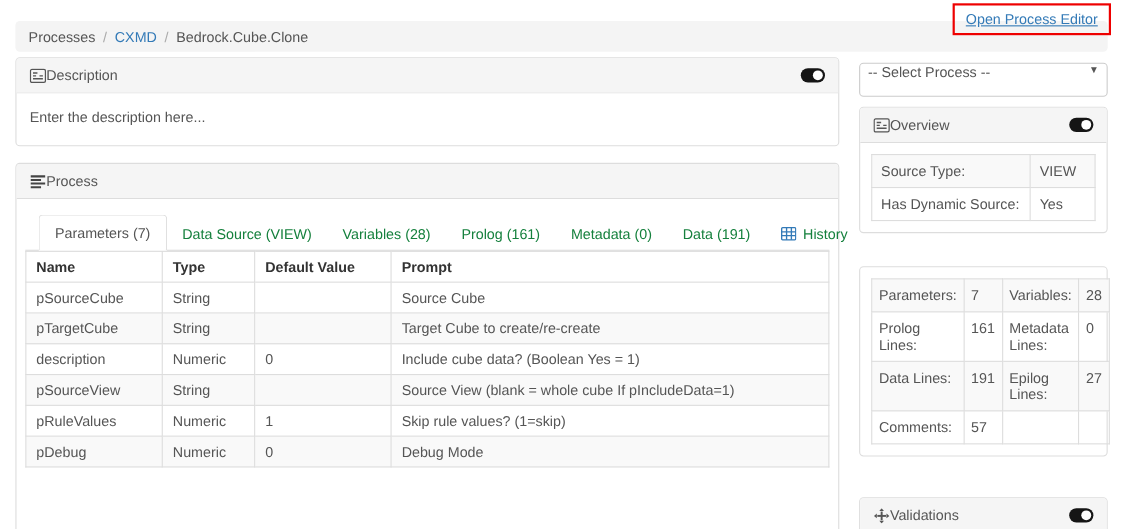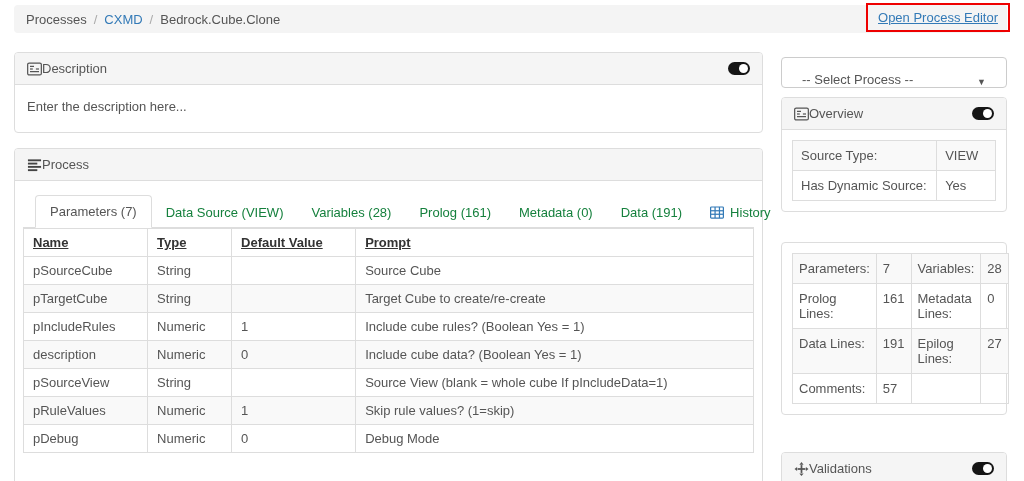--- a/index.html
+++ b/index.html
@@ -3,21 +3,21 @@
 <meta charset="utf-8">
 <style>
   * { margin:0; padding:0; box-sizing:border-box; }
   html,body { width:1024px; height:481px; }
   body {
     position:relative; overflow:hidden; background:#fff;
     font-family:"Liberation Sans", sans-serif; font-size:13px; color:#555;
   }
   
   .topbar {
-    position:absolute; left:14px; top:5px; width:993px; height:28px;
+    position:absolute; left:14px; top:19px; width:993px; height:28px;
     background:#f4f4f4; border-radius:4px; display:flex; align-items:center;
     padding:0 12px; gap:7px;
   }
   .crumb { color:#555; }
   .crumb-sep { color:#aaa; }
   .crumb-link { color:#337ab7; text-decoration:none; cursor:pointer; }
   .annotation-box {
     position:absolute; left:866px; top:3px; width:144px; height:29px;
     border:2px solid #ee0000; display:flex; align-items:center; justify-content:center;
     background:transparent; z-index:5;
@@ -56,29 +56,29 @@
     display:flex; align-items:center; gap:6px; margin-bottom:-1px;
   }
   .tab.active {
     background:#fff; border:1px solid #ddd; border-bottom:1px solid #fff;
     border-radius:4px 4px 0 0; color:#555;
   }
   .tab .icon { color:#337ab7; width:14px; height:13px; }
 
   table { width:100%; border-collapse:collapse; font-size:13px; color:#555; }
   th, td { border:1px solid #ddd; padding:6px 9px; text-align:left; vertical-align:top; }
-  th { color:#333; font-weight:bold; background:#fff;text-decoration:underline; }
+  th { color:#333; font-weight:bold; background:#fff; }
   .params-table tbody tr:nth-child(even) { background:#f9f9f9; }
   .col-name { width:17%; } .col-type { width:11.5%; } .col-def { width:17%; }
 
   
   .select-box {
     position:absolute; left:781px; top:57px; width:226px; height:31px;
     border:1px solid #ccc; border-radius:4px; background:#fff; color:#555;
-    display:flex; align-items:flex-end; padding:0 20px; cursor:pointer;
+    display:flex; align-items:flex-start; padding:0 7px; cursor:pointer;
   }
   .select-box .caret { margin-left:auto; font-size:9px; color:#555; }
   .ov-panel  { left:781px; top:97px;  width:226px; }
   .st-panel  { left:781px; top:242px; width:226px; }
   .va-panel  { left:781px; top:452px; width:226px; height:60px; }
   .side-body { padding:10px; }
   .ov-table tr:nth-child(odd) { background:#f9f9f9; }
   .ov-table td { padding:7px 8px; }
   .ov-label { width:71%; }
   .st-table tr:nth-child(odd) { background:#f9f9f9; }
@@ -177,26 +177,20 @@
           <td>pSourceCube</td>
           <td>String</td>
           <td></td>
           <td>Source Cube</td>
         </tr>
         <tr>
           <td>pTargetCube</td>
           <td>String</td>
           <td></td>
           <td>Target Cube to create/re-create</td>
-        </tr>
-        <tr>
-          <td>pIncludeRules</td>
-          <td>Numeric</td>
-          <td>1</td>
-          <td>Include cube rules? (Boolean Yes = 1)</td>
         </tr>
         <tr>
           <td>description</td>
           <td>Numeric</td>
           <td>0</td>
           <td>Include cube data? (Boolean Yes = 1)</td>
         </tr>
         <tr>
           <td>pSourceView</td>
           <td>String</td>

